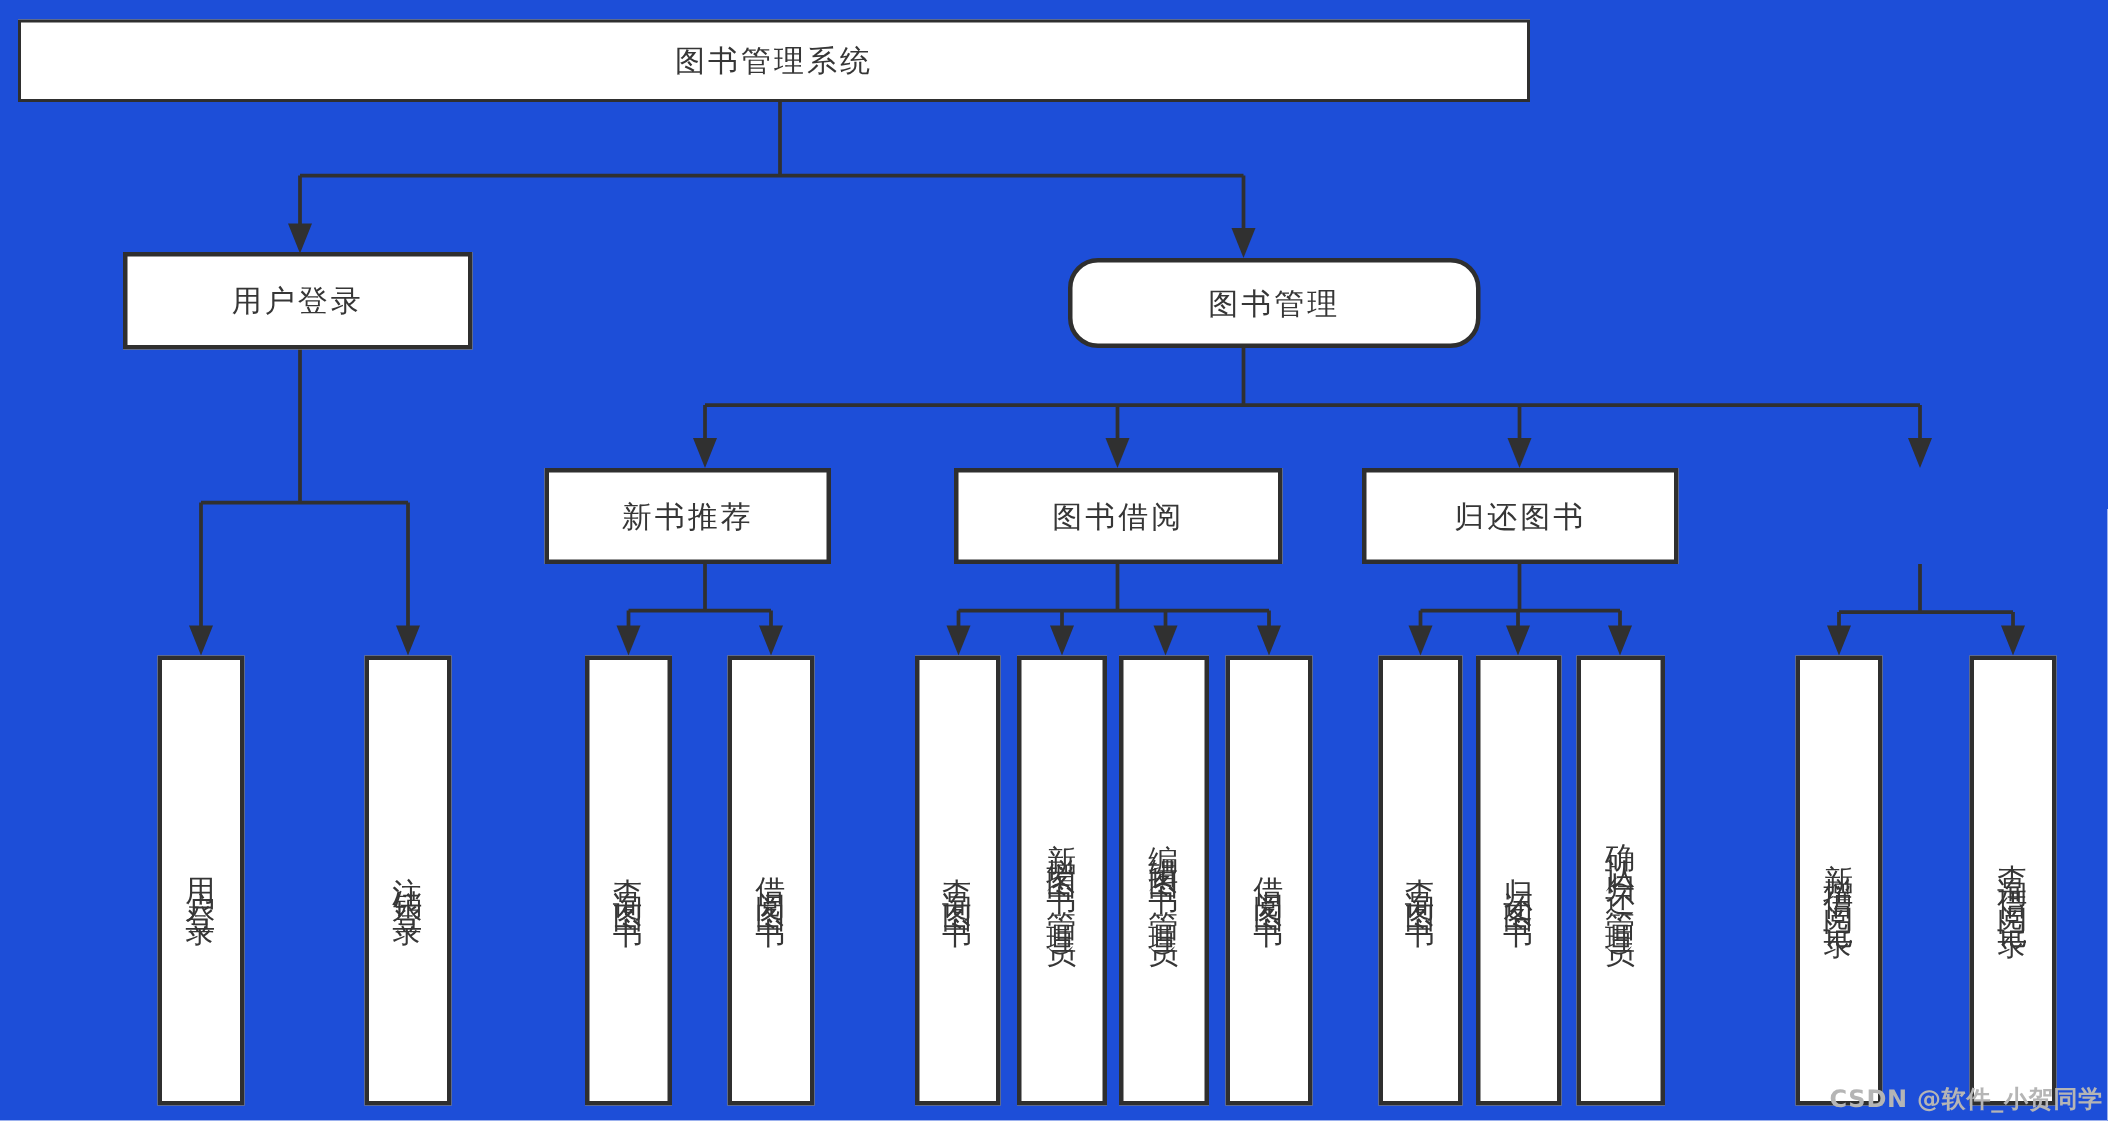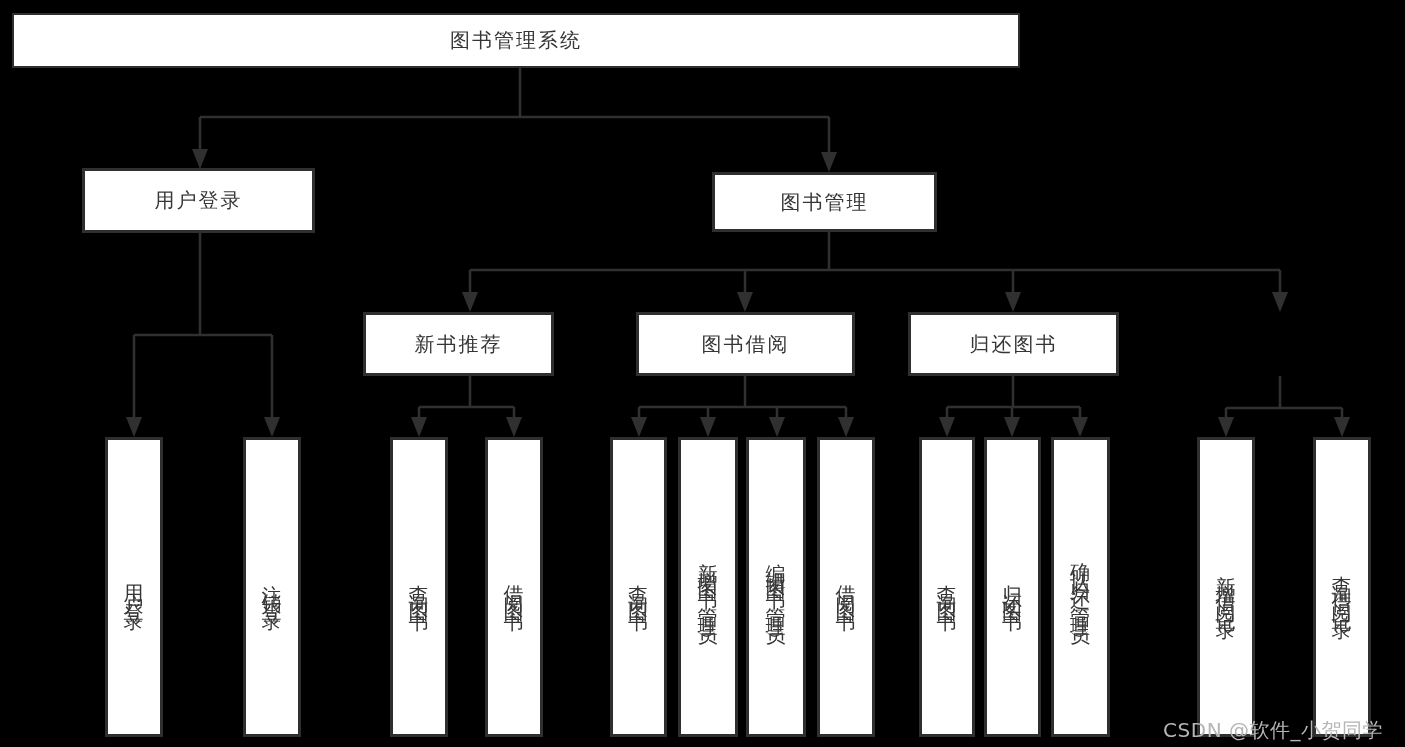--- a/index.html
+++ b/index.html
@@ -1,20 +1,20 @@
 <!DOCTYPE html>
 <html><head>
 <meta charset="utf-8">
 <style>
   html, body { margin: 0; padding: 0; background: #ffffff; }
   #canvas {
     position: relative;
     width: 1405px;
     height: 747px;
-    background: #000000;
+    background: #1d4ed8;
     font-family: "DejaVu Sans", "Liberation Sans", sans-serif;
     overflow: hidden;
   }
   #edges {
     position: absolute;
     left: 0; top: 0;
     width: 1405px; height: 747px;
     z-index: 1;
   }
   .box {
@@ -37,27 +37,28 @@
   .vlabel {
     writing-mode: vertical-rl;
     text-orientation: mixed;
     font-size: 20px;
     letter-spacing: 9px;
     color: #363636;
     line-height: 1;
   }
   .watermark {
     position: absolute;
-    right: 22px;
+    right: 3px;
     bottom: 3px;
-    font-size: 20px;
+    font-size: 16px;
     letter-spacing: 0.5px;
     color: #b5b5b5;
     z-index: 3;
     white-space: nowrap;
+    font-weight: bold;
   }
 </style>
 </head>
 <body>
 
 <div id="canvas">
 
   <svg id="edges" viewBox="0 0 1405 747" xmlns="http://www.w3.org/2000/svg">
     <g stroke="#303030" stroke-width="2.5" fill="none">
 
@@ -124,21 +125,21 @@
     </g>
   </svg>
 
   <div class="box root" style="left:12px; top:13px; width:1008px; height:55px;">
     <span class="hlabel">图书管理系统</span>
   </div>
 
   <div class="box" style="left:82px; top:168px; width:233px; height:65px;">
     <span class="hlabel">用户登录</span>
   </div>
-  <div class="box" style="left:712px; top:172px; width:225px; height:60px;">
+  <div class="box" style="left:712px; top:172px; width:275px; height:60px;border-radius:20px;">
     <span class="hlabel">图书管理</span>
   </div>
 
   <div class="box" style="left:363px; top:312px; width:191px; height:64px;">
     <span class="hlabel">新书推荐</span>
   </div>
   <div class="box" style="left:636px; top:312px; width:219px; height:64px;">
     <span class="hlabel">图书借阅</span>
   </div>
   <div class="box" style="left:908px; top:312px; width:211px; height:64px;">

